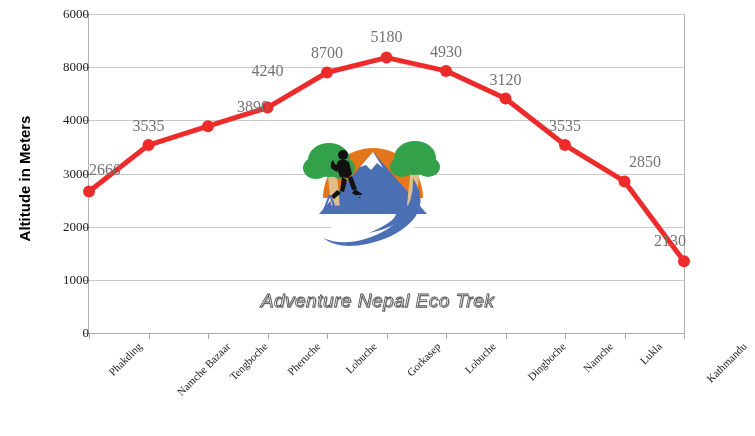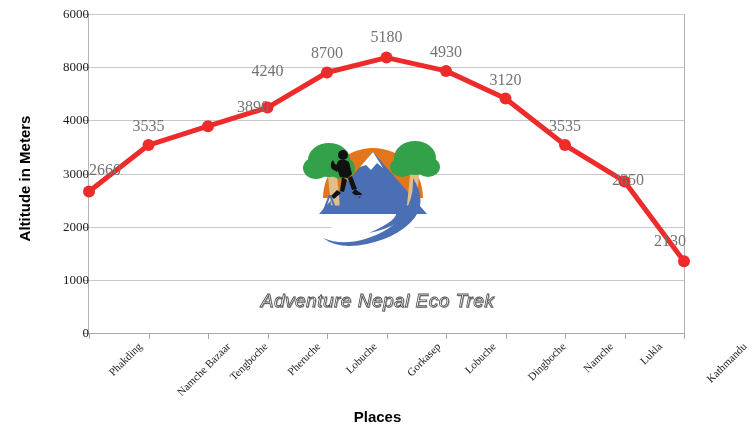--- a/index.html
+++ b/index.html
@@ -175,21 +175,20 @@
     letter-spacing: 0.5px;
   }
 </style>
 </head>
 <body>
 
 <div id="chart-root">
 
 
   <div id="y-axis-title">Altitude in Meters</div>
-  <div id="x-axis-title">Places</div>
 
   <svg id="anet-logo" viewBox="0 0 152 122" xmlns="http://www.w3.org/2000/svg">
 
     <circle cx="76" cy="61" r="58" fill="#ffffff"></circle>
 
     <path d="M26 72 A50 50 0 0 1 126 72 Z" fill="#E2761B"></path>
 
     <path d="M22 88 L76 26 L130 88 Z" fill="#4A6FB5"></path>
 
     <path d="M76 26 L63 41 L69 39 L74 44 L80 37 L86 42 Z" fill="#ffffff"></path>
@@ -298,21 +297,21 @@
     <div id="data-labels">
         <div class="data-label" style="left: 16px; top: 164.577px;">2660</div>
         <div class="data-label" style="left: 59.5px; top: 121.056px;">3535</div>
         <div class="data-label" style="left: 128px; top: 102.182px; margin-left: 36px;">3890</div>
         <div class="data-label" style="left: 178.5px; top: 66px;">4240</div>
         <div class="data-label" style="left: 238px; top: 48.4833px;">8700</div>
         <div class="data-label" style="left: 297.5px; top: 31.5967px;">5180</div>
         <div class="data-label" style="left: 357px; top: 46.8883px;">4930</div>
         <div class="data-label" style="left: 416.5px; top: 74.535px;">3120</div>
         <div class="data-label" style="left: 476px; top: 121.056px;">3535</div>
-        <div class="data-label" style="left: 539px; top: 157.475px; margin-top: 18px;">2850</div>
+        <div class="data-label" style="left: 556px; top: 157.475px;">2850</div>
         <div class="data-label" style="left: 581px; top: 236.225px;">2130</div>
       </div>
   </div>
 
   <div id="x-labels">
       <div class="x-cat-label" style="left: 6px;">Phakding</div>
       <div class="x-cat-label" style="left: 65.5px;">Namche Bazaar</div>
       <div class="x-cat-label" style="left: 125px;">Tengboche</div>
       <div class="x-cat-label" style="left: 184.5px;">Pheruche</div>
       <div class="x-cat-label" style="left: 244px;">Lobuche</div>

